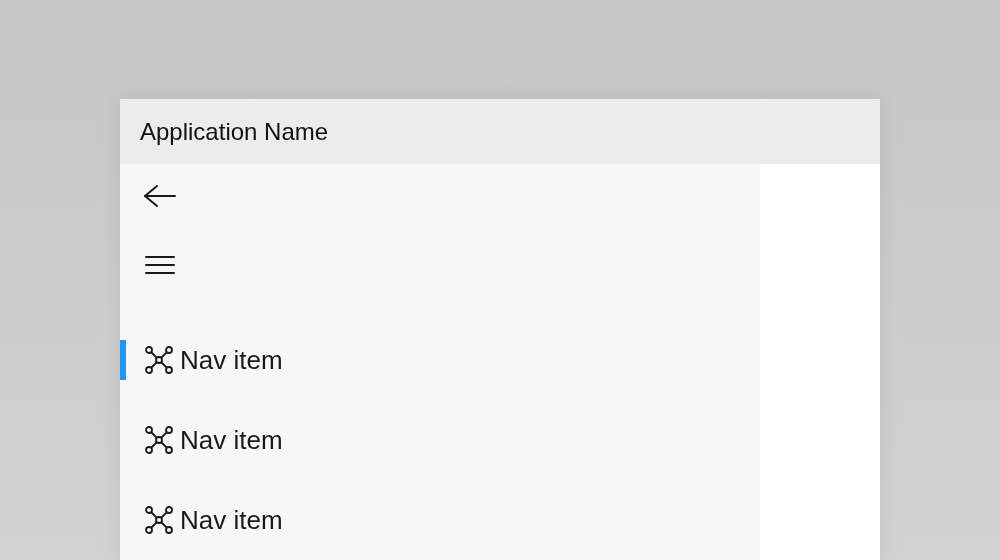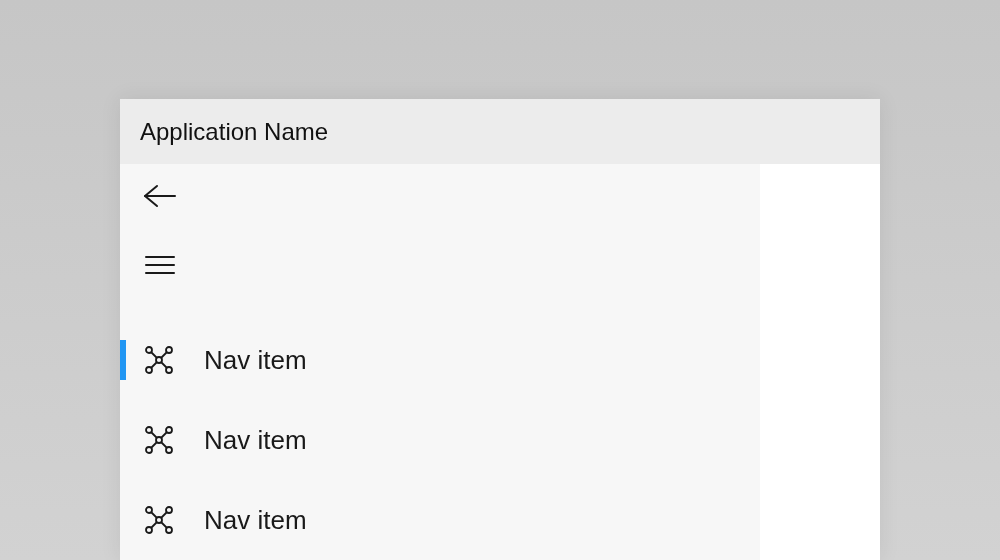--- a/index.html
+++ b/index.html
@@ -83,21 +83,21 @@
   .nav-item.selected .indicator { display: block; }
   .nav-item .nav-icon {
     width: 34px;
     height: 34px;
     display: flex;
     align-items: center;
     justify-content: center;
     flex-shrink: 0;
   }
   .nav-item .nav-label {
-    margin-left: 28px;
+    margin-left: 4px;
     font-size: 26px;
     color: #1a1a1a;
   }
   svg { display: block; }
 </style>
 </head>
 <body>
 
 <div class="window">
   <div class="titlebar">

